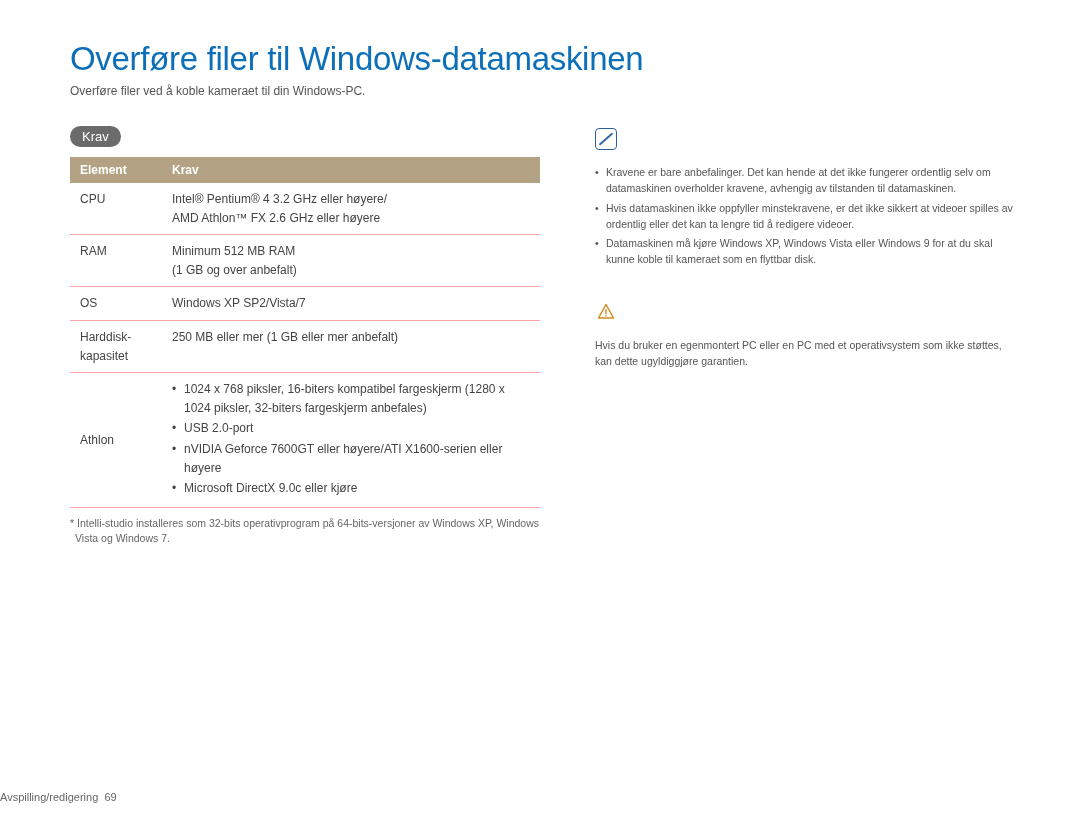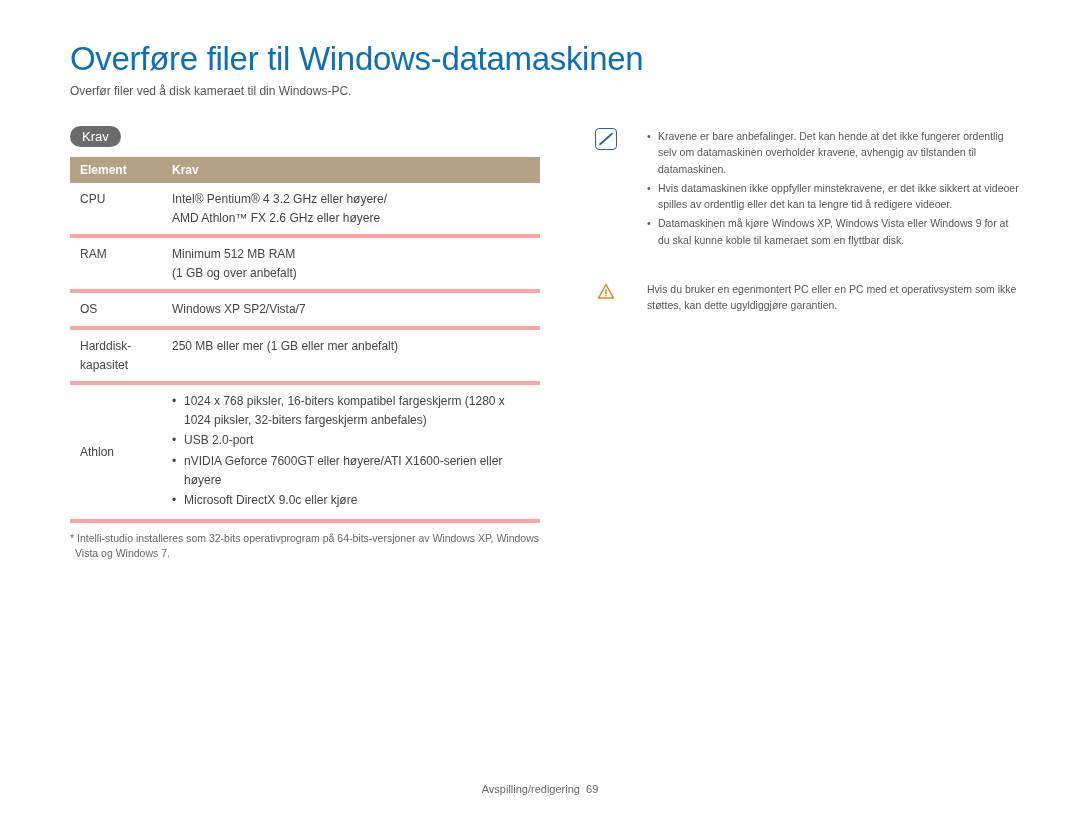--- a/index.html
+++ b/index.html
@@ -48,40 +48,41 @@
   table.req th {
     background: #b3a284;
     color: #fff;
     font-weight: 700;
     text-align: left;
     padding: 6px 10px;
     font-size: 12px;
   }
   table.req td {
     padding: 7px 10px;
-    border-bottom: 4px solid #fca5a5;
+    border-bottom: 1px solid #fca5a5;
     vertical-align: top;
     line-height: 1.55;
   }
   table.req td:first-child { width: 92px; color:#444; }
   ul.inner { list-style: none; padding-left: 0; }
   ul.inner li { position: relative; padding-left: 12px; margin-bottom: 2px; }
   ul.inner li::before { content: "•"; position: absolute; left: 0; color:#444; }
   .footnote {
     font-size: 10.5px;
     color: #666;
     margin-top: 8px;
     line-height: 1.5;
     padding-left: 5px;
     text-indent: -5px;
   }
   .callout {
     display: flex;
-    gap: 30px;
+    gap: 14px;
     margin-bottom: 30px;
+    flex-direction: column;
   }
   .callout-icon {
     width: 22px;
     height: 22px;
     flex: 0 0 22px;
     border-radius: 4px;
     display: flex;
     align-items: center;
     justify-content: center;
   }
@@ -91,33 +92,33 @@
   .callout-body {
     font-size: 10.5px;
     color: #555;
     line-height: 1.55;
   }
   .callout-body ul { list-style: none; padding: 0; }
   .callout-body li { position: relative; padding-left: 11px; margin-bottom: 3px; }
   .callout-body li::before { content: "•"; position: absolute; left: 0; }
   .footer {
     position: absolute;
-    bottom: 20px;
+    bottom: 12px;
     left: 0;
     width: 100%;
-    text-align: center;
+    text-align: left;
     font-size: 11px;
     color: #666;
   }
 </style>
 </head>
 <body>
 
 <h1 class="page-title">Overføre filer til Windows-datamaskinen</h1>
-<p class="page-subtitle">Overfør filer ved å disk kameraet til din Windows-PC.</p>
+<p class="page-subtitle">Overføre filer ved å koble kameraet til din Windows-PC.</p>
 
 <div class="columns">
   <div class="col-left">
     <span class="section-label">Krav</span>
     <table class="req">
       <thead>
         <tr>
           <th>Element</th>
           <th>Krav</th>
         </tr>

